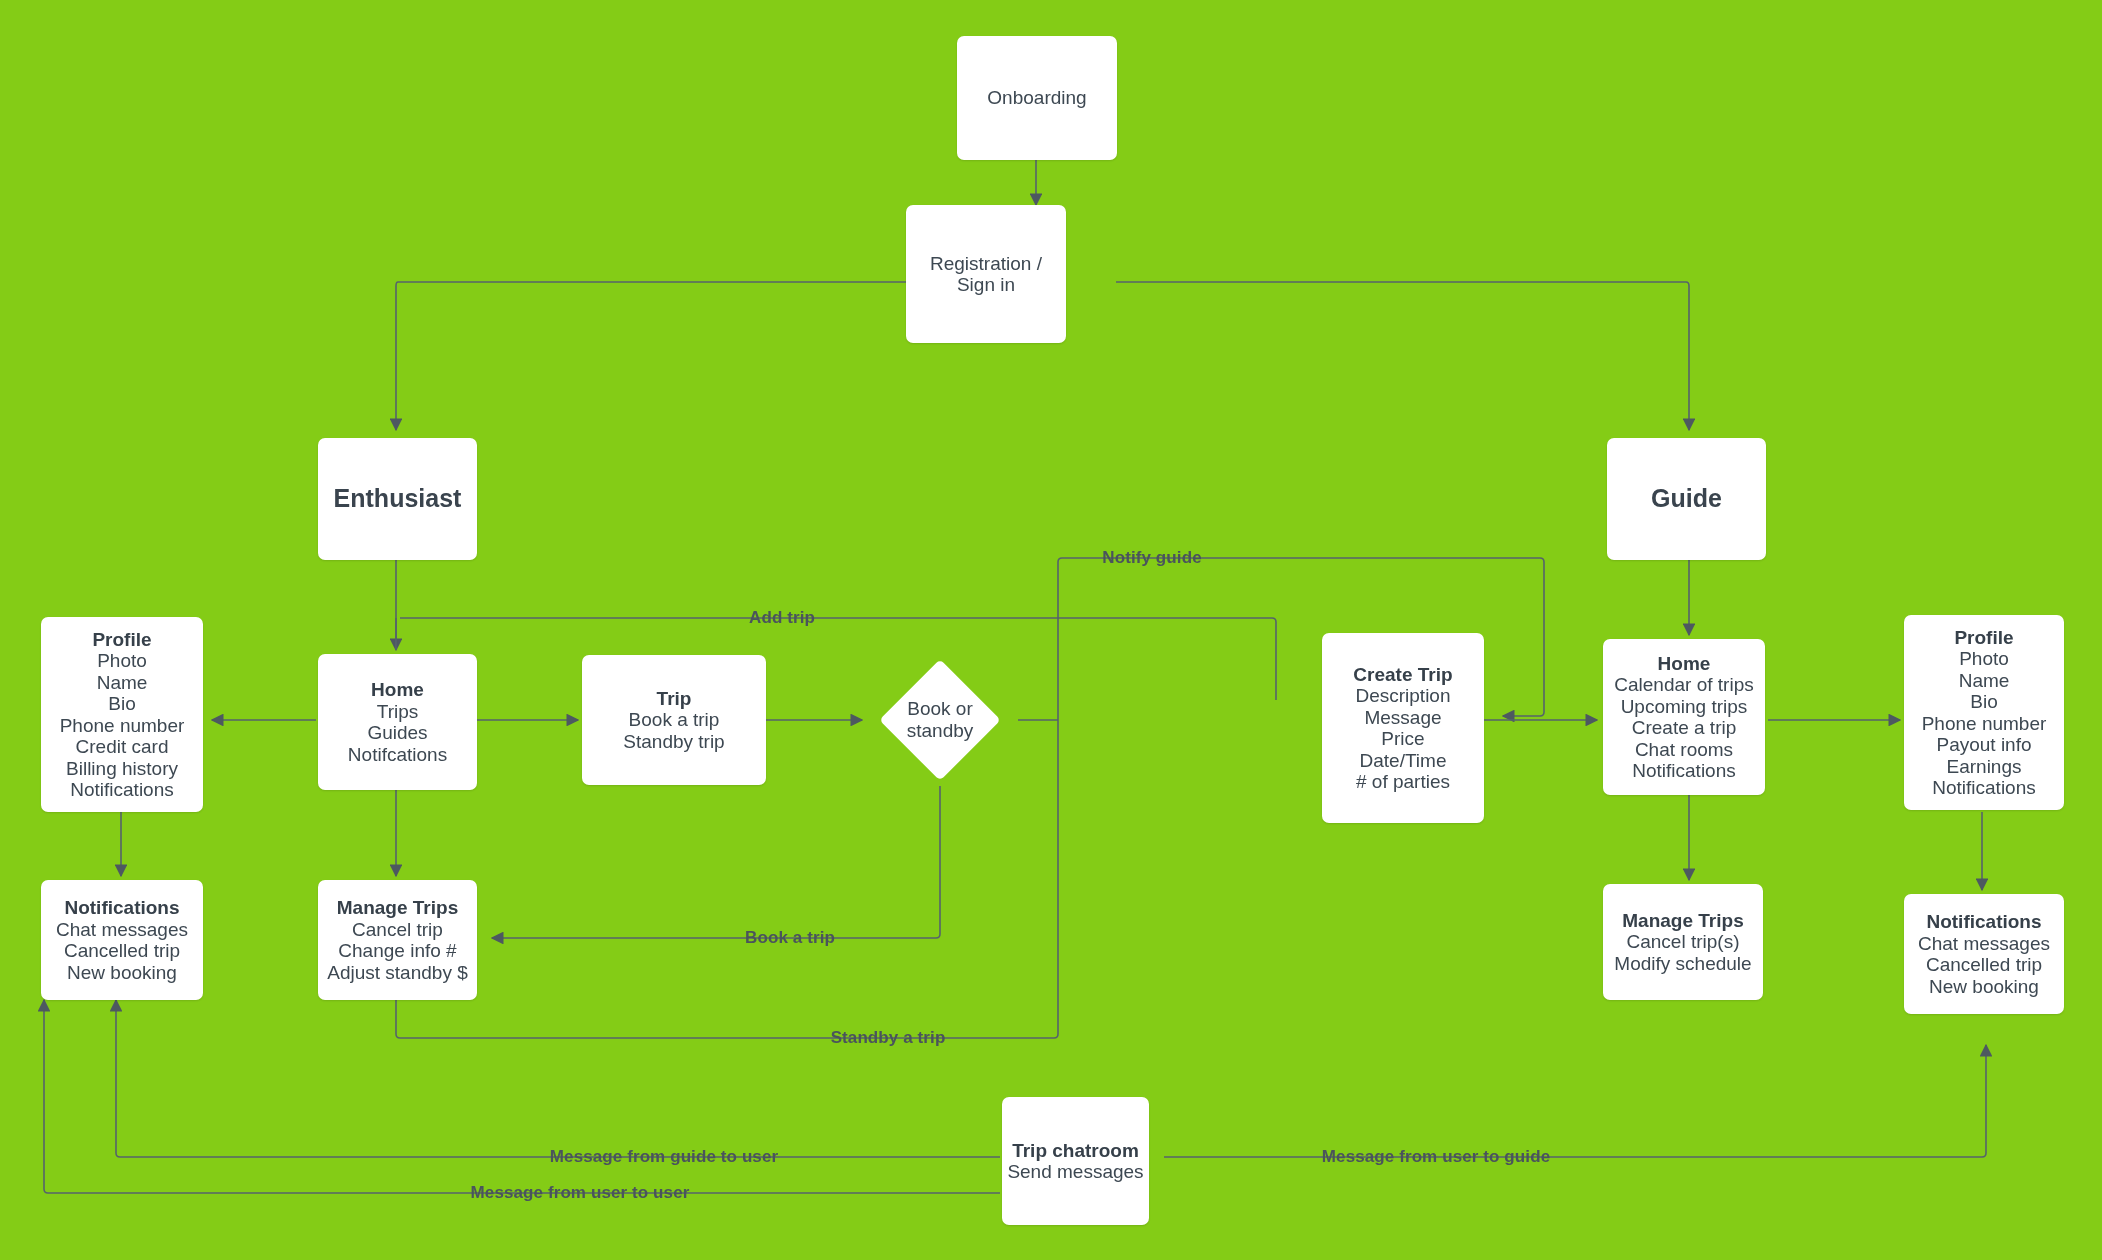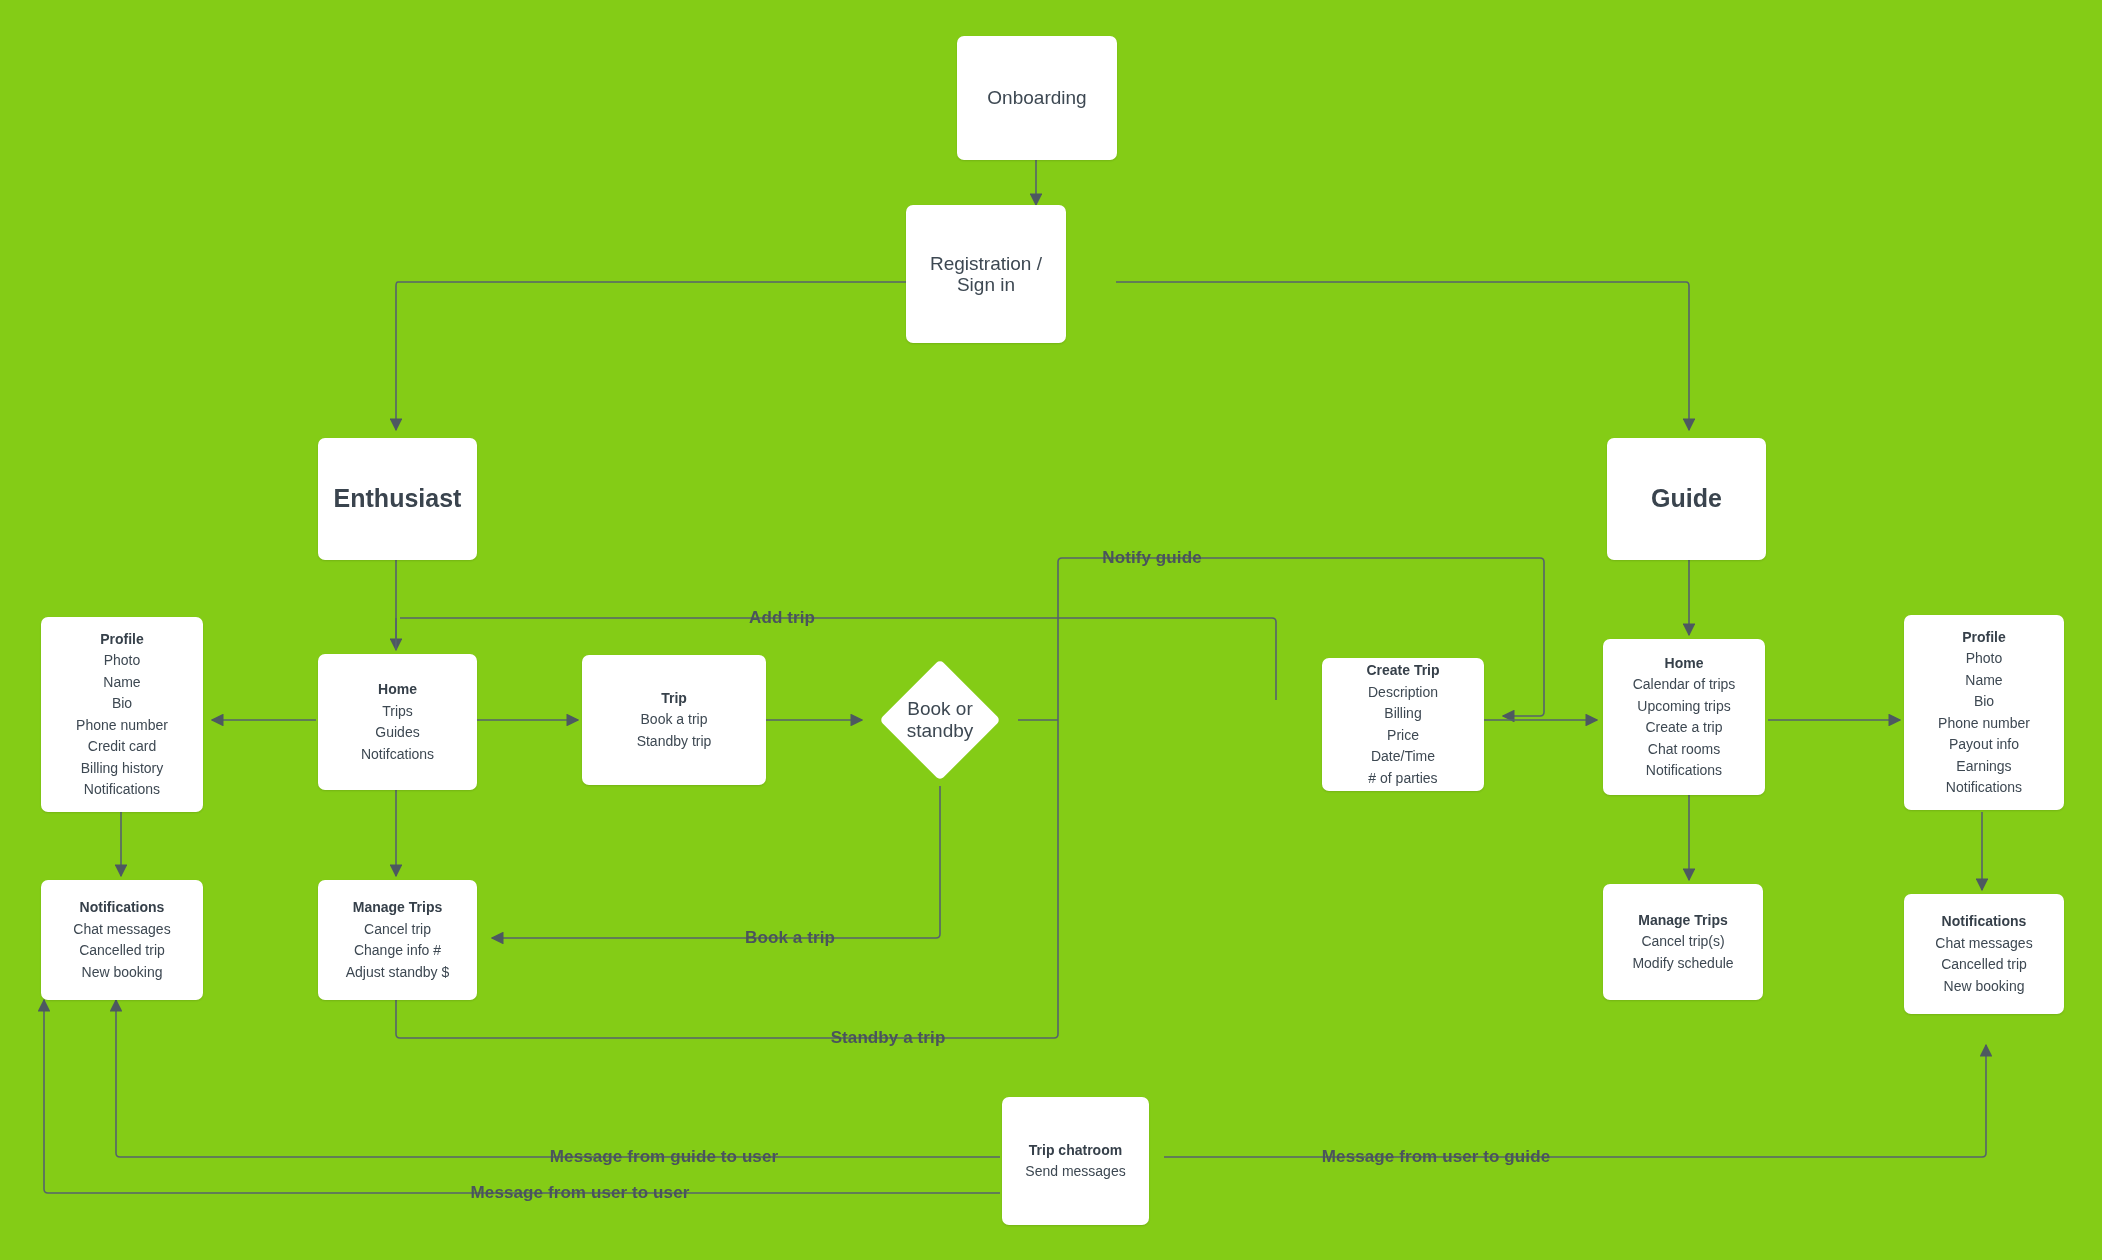--- a/index.html
+++ b/index.html
@@ -30,21 +30,21 @@
   .node {
     position: absolute;
     background: #ffffff;
     border-radius: 7px;
     box-sizing: border-box;
     display: flex;
     flex-direction: column;
     align-items: center;
     justify-content: center;
     color: #3d4852;
-    font-size: 14px;
+    font-size: 19px;
     line-height: 21.5px;
     text-align: center;
     box-shadow: 0 1px 2px rgba(0,0,0,0.12);
   }
   .node .title {
     font-weight: bold;
     color: #36404a;
   }
   .node.plain {
     font-size: 19px;
@@ -191,24 +191,24 @@
     <div>Book a trip</div>
     <div>Standby trip</div>
   </div>
 
   <div class="diamond-wrap" style="left:862px; top:642px; width:156px; height:156px;">
     <div class="diamond-shape"></div>
     <div class="diamond-label">Book or
 standby</div>
   </div>
 
-  <div class="node" style="left:1322px; top:633px; width:162px; height:133px;margin-top:25px;">
+  <div class="node" style="left:1322px; top:633px; width:162px; height:190px;">
     <div class="title">Create Trip</div>
     <div>Description</div>
-    <div>Billing</div>
+    <div>Message</div>
     <div>Price</div>
     <div>Date/Time</div>
     <div># of parties</div>
   </div>
 
   <div class="node" style="left:1603px; top:639px; width:162px; height:156px;">
     <div class="title">Home</div>
     <div>Calendar of trips</div>
     <div>Upcoming trips</div>
     <div>Create a trip</div>

